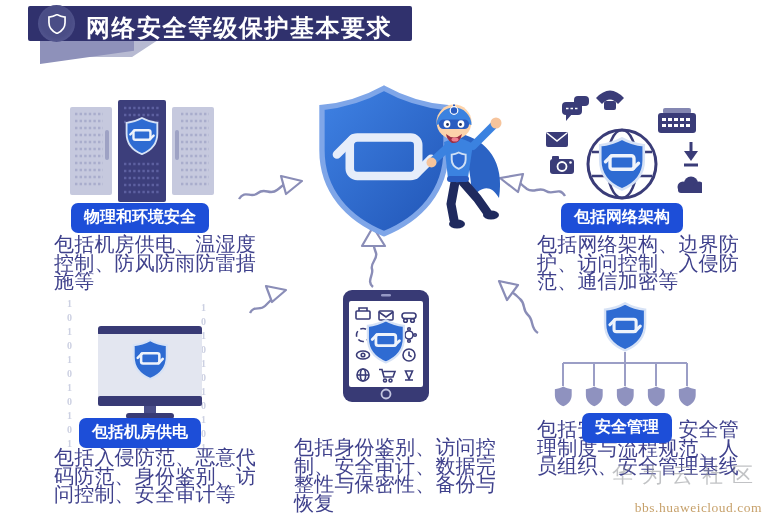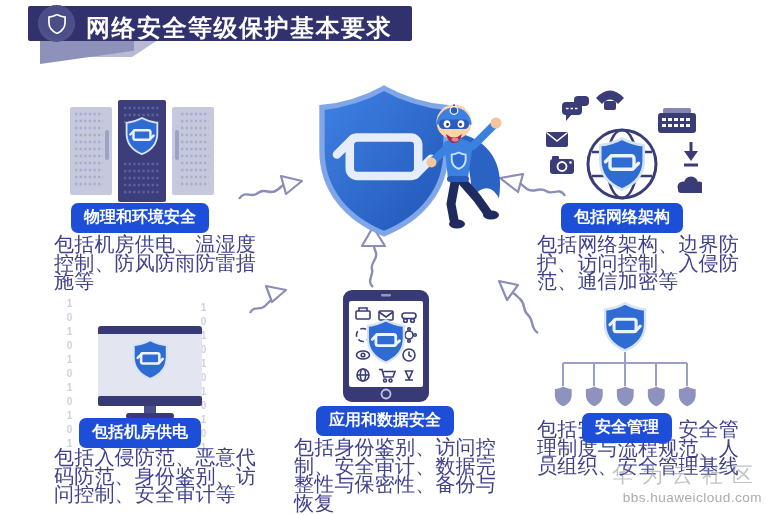--- a/index.html
+++ b/index.html
@@ -1,18 +1,18 @@
 <!DOCTYPE html>
 <html><head>
 <meta charset="utf-8">
 <title>网络安全等级保护基本要求</title>
 <style>
   html,body{margin:0;padding:0;background:#fff;}
   .canvas{position:relative;width:766px;height:515px;background:#ffffff;overflow:hidden;
-          font-family:Liberation Sans, sans-serif;}
+          font-family:Liberation Serif, serif;}
   
   .banner{position:absolute;left:28px;top:6px;width:384px;height:35px;background:#30316d;z-index:3;
           border-radius:2px;}
   .fold-light{position:absolute;left:40px;top:40px;width:118px;height:17px;background:#b7bad2;
           clip-path:polygon(0 0,100% 0,78% 100%,0 100%);z-index:1;}
   .fold-dark{position:absolute;left:40px;top:40px;width:94px;height:24px;background:#8e91ba;
           clip-path:polygon(0 0,100% 0,100% 45%,0 100%);z-index:2;}
   .badge-circle{position:absolute;left:38px;top:5px;width:37px;height:37px;border-radius:50%;
           background:radial-gradient(circle at 50% 45%, #4a4d86 55%, #5d6098 100%);
           display:flex;align-items:center;justify-content:center;z-index:4;}
@@ -25,21 +25,21 @@
   
   .desc{position:absolute;white-space:pre-line;color:#3f418c;font-size:20px;line-height:18.5px;
           font-weight:500;letter-spacing:.2px;z-index:2;}
   
   .vbin{position:absolute;writing-mode:vertical-rl;text-orientation:upright;color:#ccd0e2;
           font-size:10px;letter-spacing:3px;font-weight:700;z-index:1;}
   .abs{position:absolute;}
   
   .wm{position:absolute;right:4px;top:461px;text-align:right;z-index:50;pointer-events:none;}
   .wm-cn{font-size:21px;letter-spacing:9px;color:#8f9296;opacity:.55;font-weight:500;}
-  .wm-url{font-size:13.5px;color:#737373;opacity:.6;margin-top:1px;letter-spacing:.5px;}
+  .wm-url{font-size:13.5px;color:#a16207;opacity:.6;margin-top:11px;letter-spacing:.5px;}
 </style>
 </head>
 <body>
 
 <div class="canvas">
 
   <svg width="0" height="0" style="position:absolute" aria-hidden="true">
     <defs>
       <path id="sh" d="M32 2 C41 7 51 10 61 11 L61 31 C61 50 49 63 32 70 C15 63 3 50 3 31 L3 11 C13 10 23 7 32 2 Z"></path>
       <g id="logo" fill="none" stroke-linecap="round" stroke-linejoin="round">
@@ -257,21 +257,20 @@
         <ellipse cx="20" cy="85" rx="2.6" ry="6"></ellipse>
       <path d="M36 79.5 h3 l2 7.5 h9 l2 -5.5 h-11.5"></path>
       <circle cx="42" cy="90.5" r="1.5"></circle>
         <circle cx="47.5" cy="90.5" r="1.5"></circle>
       <path d="M62 90 h8 M66 89 l-3.5 -8 h7 z"></path>
     </g>
     <g transform="translate(23,29) scale(0.62)">
       <use href="#blueshield" xlink:href="#blueshield"></use>
     </g>
   </svg>
-  <div class="sec-badge" style="left:385px;top:406px">应用和数据安全</div>
   <div class="desc" style="left:294px;top:438px">包括身份鉴别、访问控
 制、安全审计、数据完
 整性与保密性、备份与
 恢复</div>
 
   <svg class="abs" style="left:550px;top:302px" width="150" height="112" viewBox="0 0 150 112">
     <g transform="translate(53,0) scale(0.69)">
       <use href="#blueshield" xlink:href="#blueshield"></use>
     </g>
     <g stroke="#9b9ec6" stroke-width="2" fill="none">

